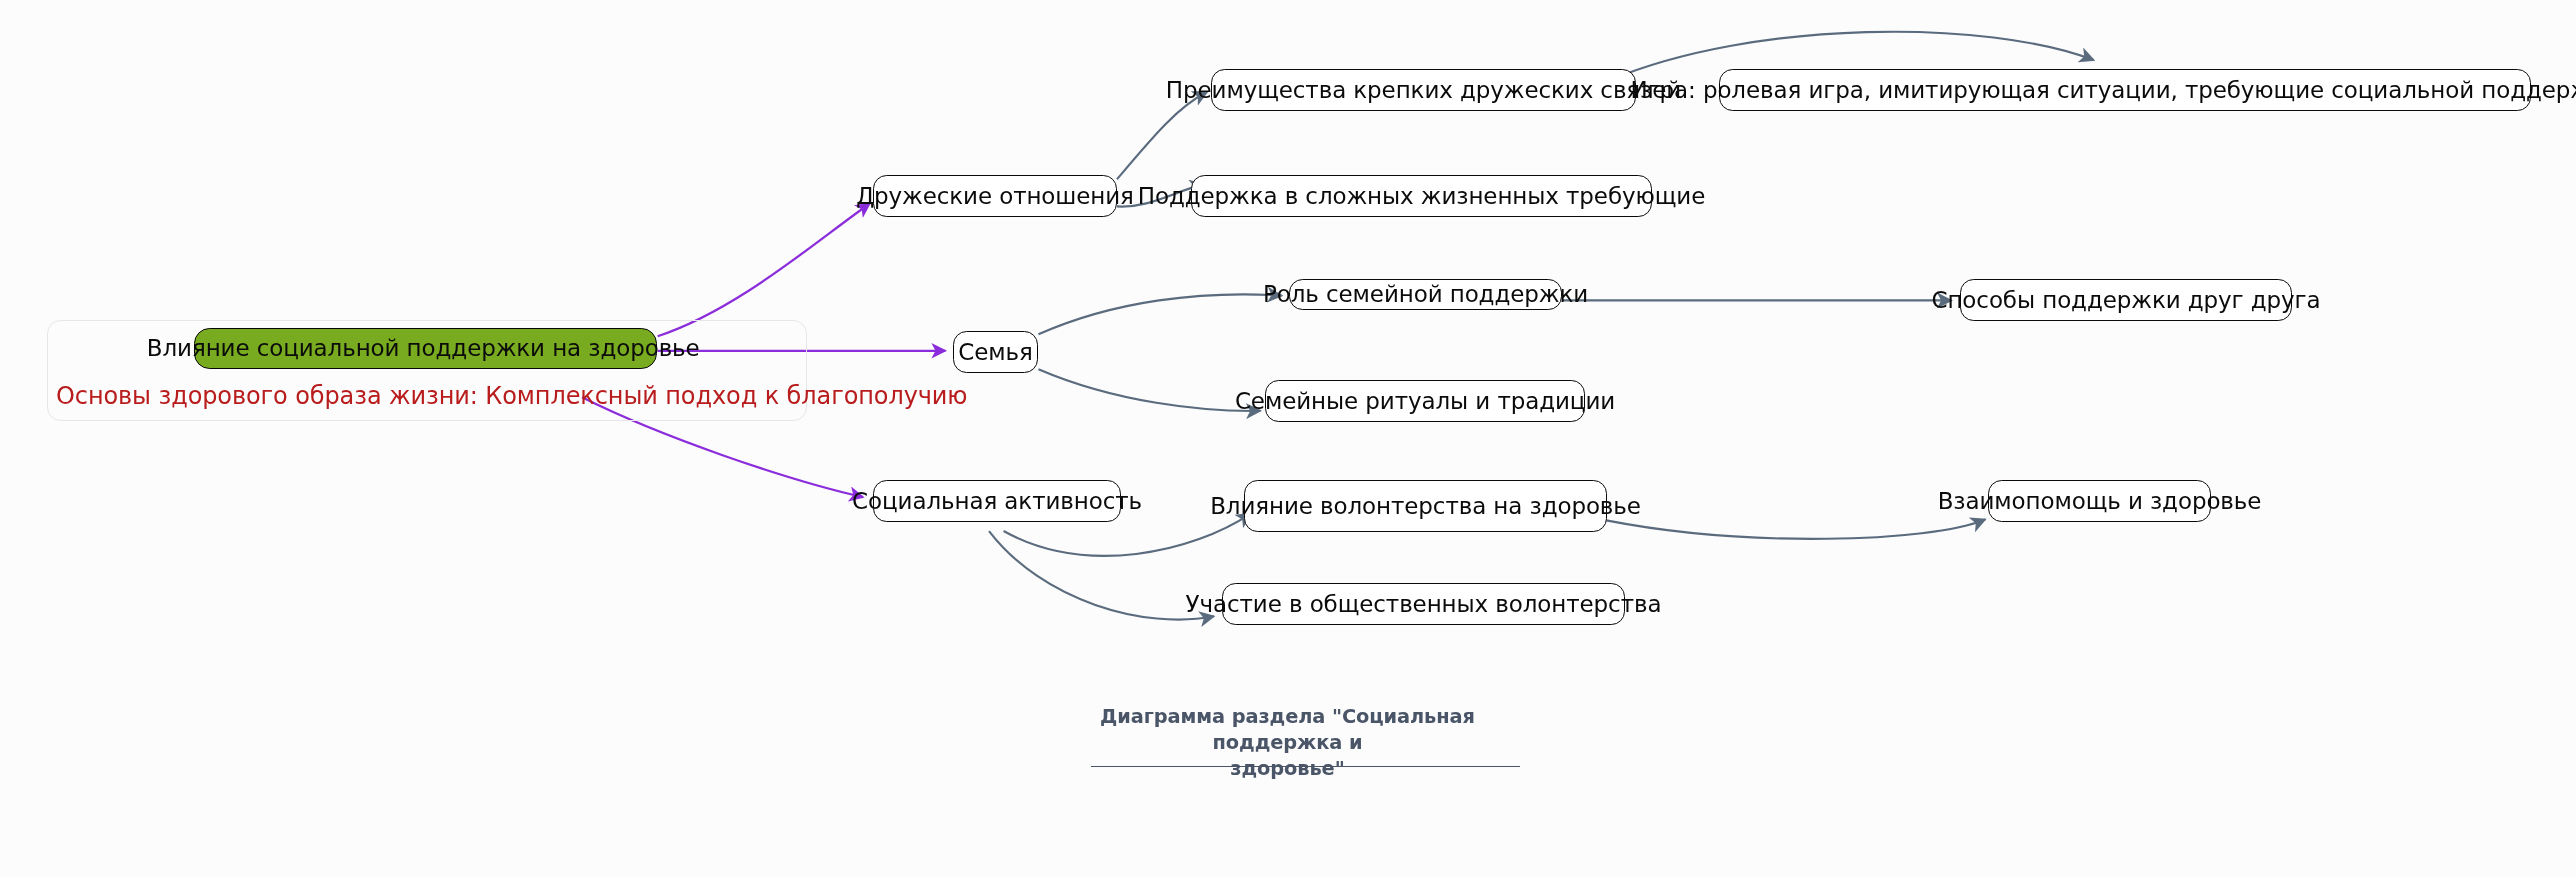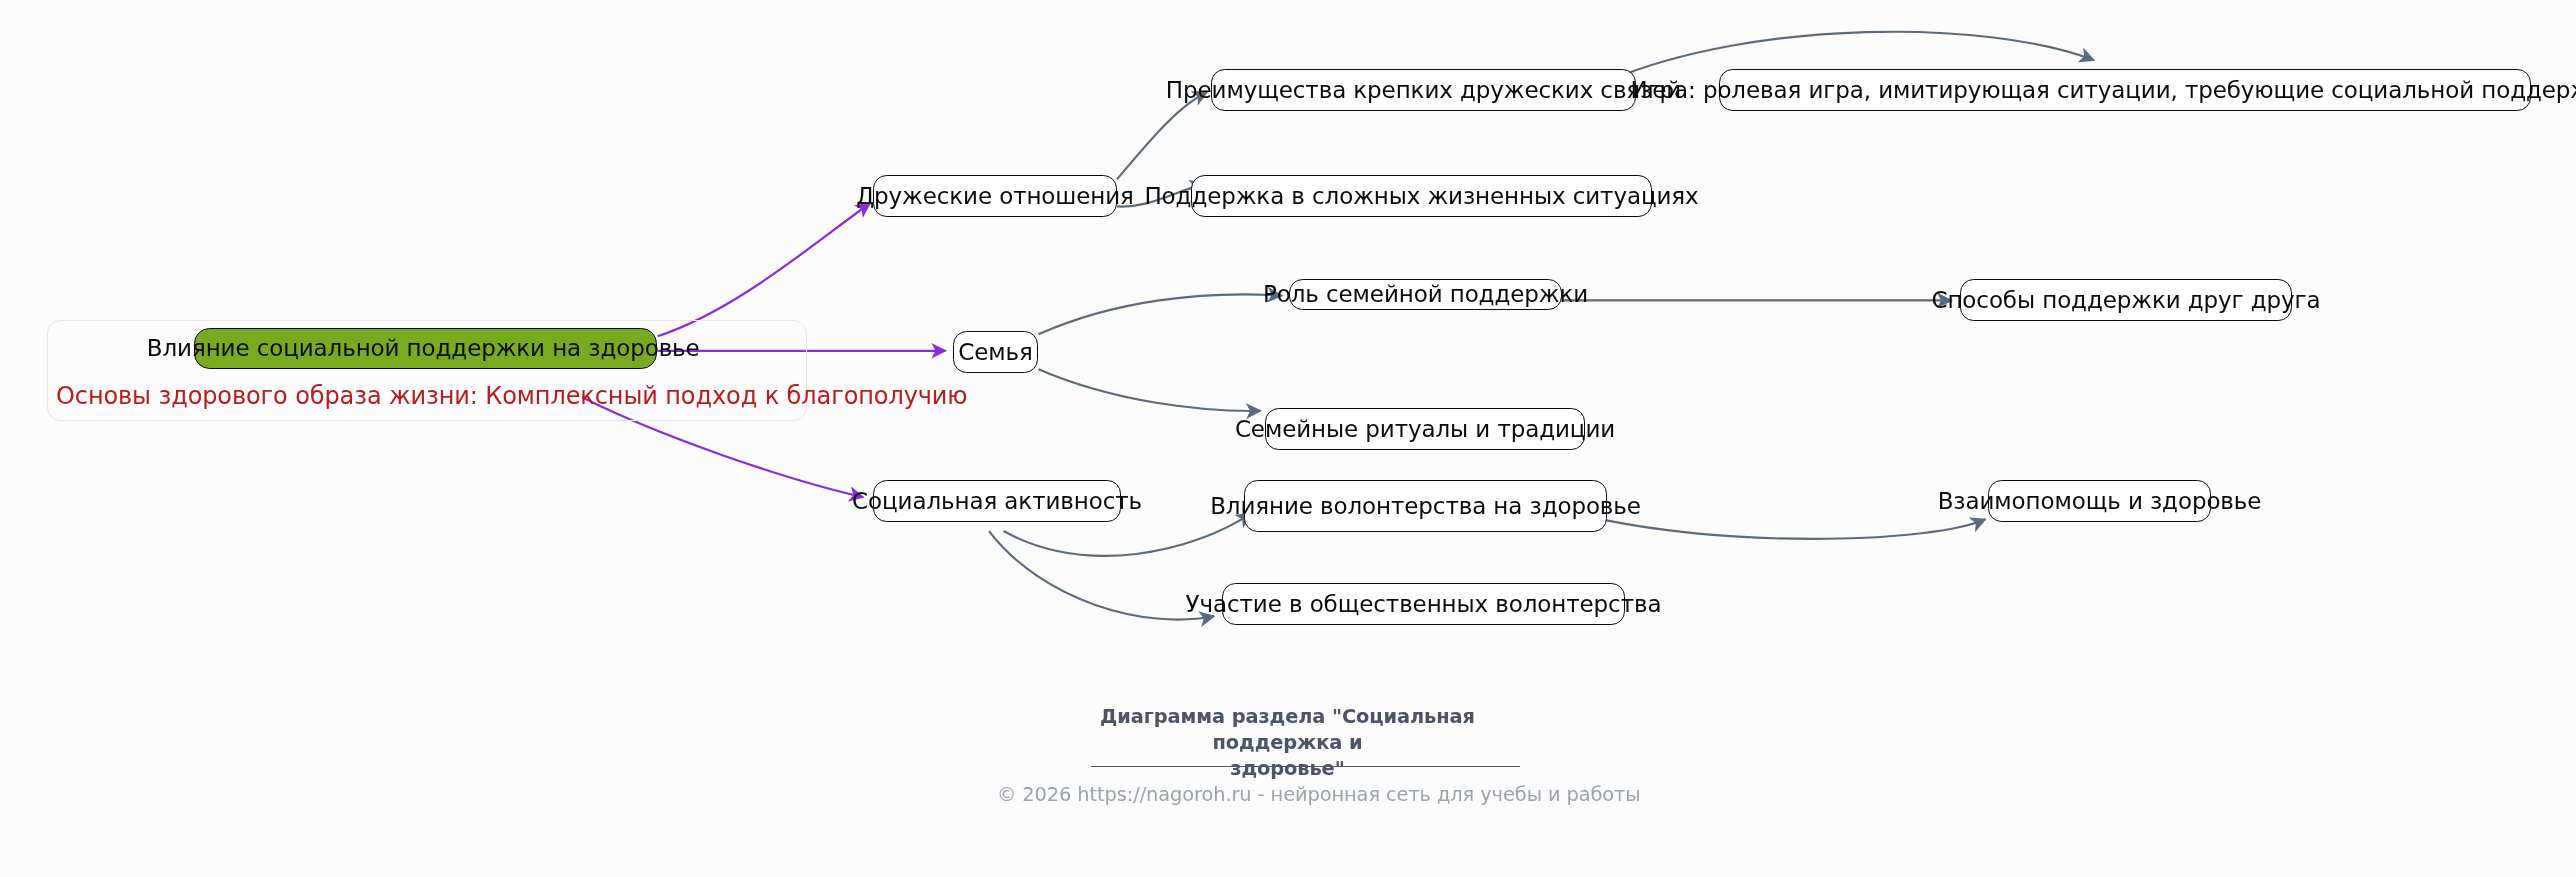--- a/index.html
+++ b/index.html
@@ -132,43 +132,42 @@
 
   <div class="subgraph" style="left:47px; top:320px; width:760px; height:101px;"></div>
   <div class="subgraph-label" style="left:56px; top:382px;">Основы здорового образа жизни: Комплексный подход к благополучию</div>
 
   <div class="node root" style="left:194px; top:328px; width:463px; height:41px;">Влияние социальной поддержки на здоровье</div>
 
   <div class="node" style="left:873px; top:175px; width:244px; height:42px;">Дружеские отношения</div>
 
   <div class="node" style="left:1211px; top:69px; width:425px; height:42px;">Преимущества крепких дружеских связей</div>
 
-  <div class="node" style="left:1191px; top:175px; width:461px; height:42px;">Поддержка в сложных жизненных ситуациях</div>
+  <div class="node" style="left:1191px; top:175px; width:461px; height:42px;">Поддержка в сложных жизненных требующие</div>
 
   <div class="node" style="left:1719px; top:69px; width:812px; height:42px;">Игра: ролевая игра, имитирующая ситуации, требующие социальной поддержки</div>
 
   <div class="node" style="left:953px; top:331px; width:85px; height:42px;">Семья</div>
 
   <div class="node" style="left:1289px; top:279px; width:273px; height:31px;">Роль семейной поддержки</div>
 
-  <div class="node" style="left:1265px; top:380px; width:320px; height:42px;margin-top:28px;">Семейные ритуалы и традиции</div>
+  <div class="node" style="left:1265px; top:380px; width:320px; height:42px;">Семейные ритуалы и традиции</div>
 
   <div class="node" style="left:1960px; top:279px; width:332px; height:42px;">Способы поддержки друг друга</div>
 
   <div class="node" style="left:873px; top:480px; width:248px; height:42px;">Социальная активность</div>
 
   <div class="node" style="left:1244px; top:480px; width:363px; height:52px;">Влияние волонтерства на здоровье</div>
 
   <div class="node" style="left:1222px; top:583px; width:403px; height:42px;">Участие в общественных волонтерства</div>
 
   <div class="node" style="left:1988px; top:480px; width:223px; height:42px;">Взаимопомощь и здоровье</div>
 
   <div class="caption" style="left:1045px; top:704px; width:485px;">
     <div>Диаграмма раздела "Социальная поддержка и</div>
     <div>здоровье"</div>
   </div>
 
   <div class="divider" style="left:1091px; top:766px; width:429px;"></div>
 
-  <div class="footer" style="left:997px; top:783px; width:582px;">© 2026 https://nagoroh.ru - нейронная сеть для учебы и работы</div>
 
 </div>
 
 
 </body></html>

